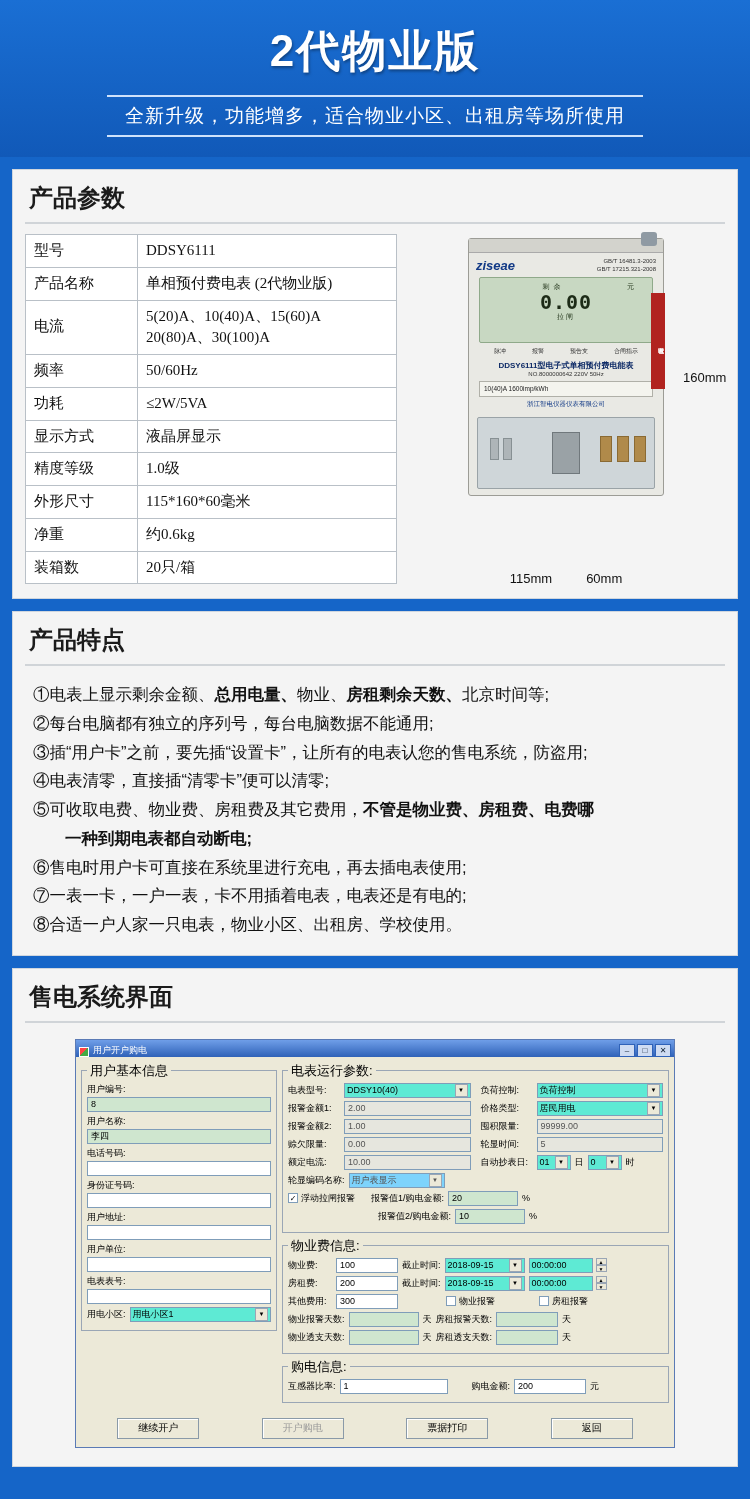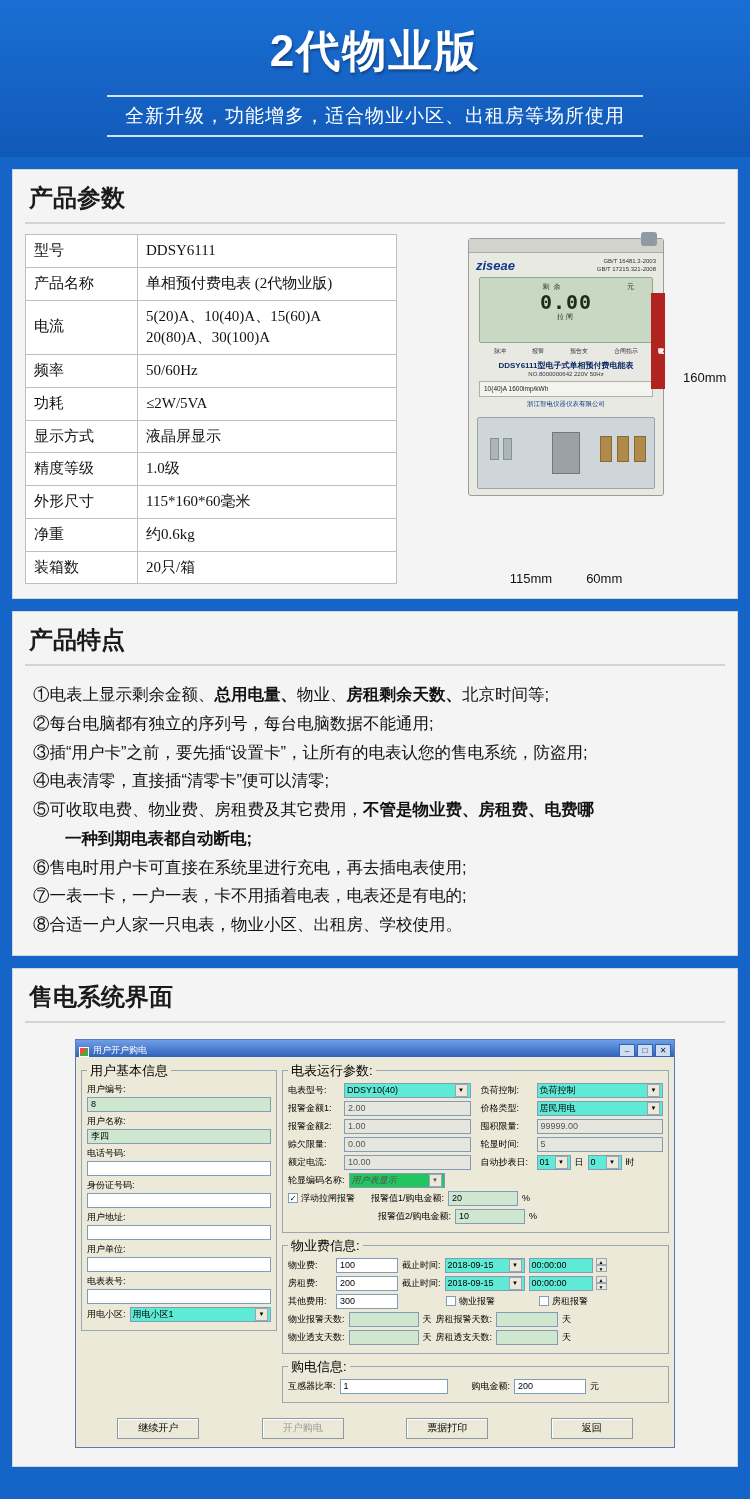--- a/index.html
+++ b/index.html
@@ -201,21 +201,21 @@
     font-size:9px; padding:0 3px; font-family:"Liberation Sans",sans-serif;
   }
   .tb.white { background:#fff; }
   .tb.gray { background:#e6e6de; color:#555; }
   .row { display:flex; align-items:center; gap:4px; margin-bottom:3px; }
   .row label { white-space:nowrap; }
   .sel {
     height:15px; border:1px solid #7f9db9; background:#5eead4; font-size:9px;
     display:flex; align-items:center; padding:0 2px; position:relative;
   }
-  .sel.gray { background:#22c55e; color:#555;font-style:italic; }
+  .sel.gray { background:#7dd3fc; color:#555; }
   .sel .arrow {
     margin-left:auto; width:13px; height:13px; background:#ece9d8;
     border:1px solid #9aa6b5; display:flex; align-items:center; justify-content:center;
     font-size:6px;
   }
   .spin { display:flex; flex-direction:column; margin-left:-1px; }
   .spin i {
     width:11px;height:7px;border:1px solid #9aa6b5;background:#ece9d8;
     font-style:normal;font-size:5px;line-height:6px;text-align:center;
   }

